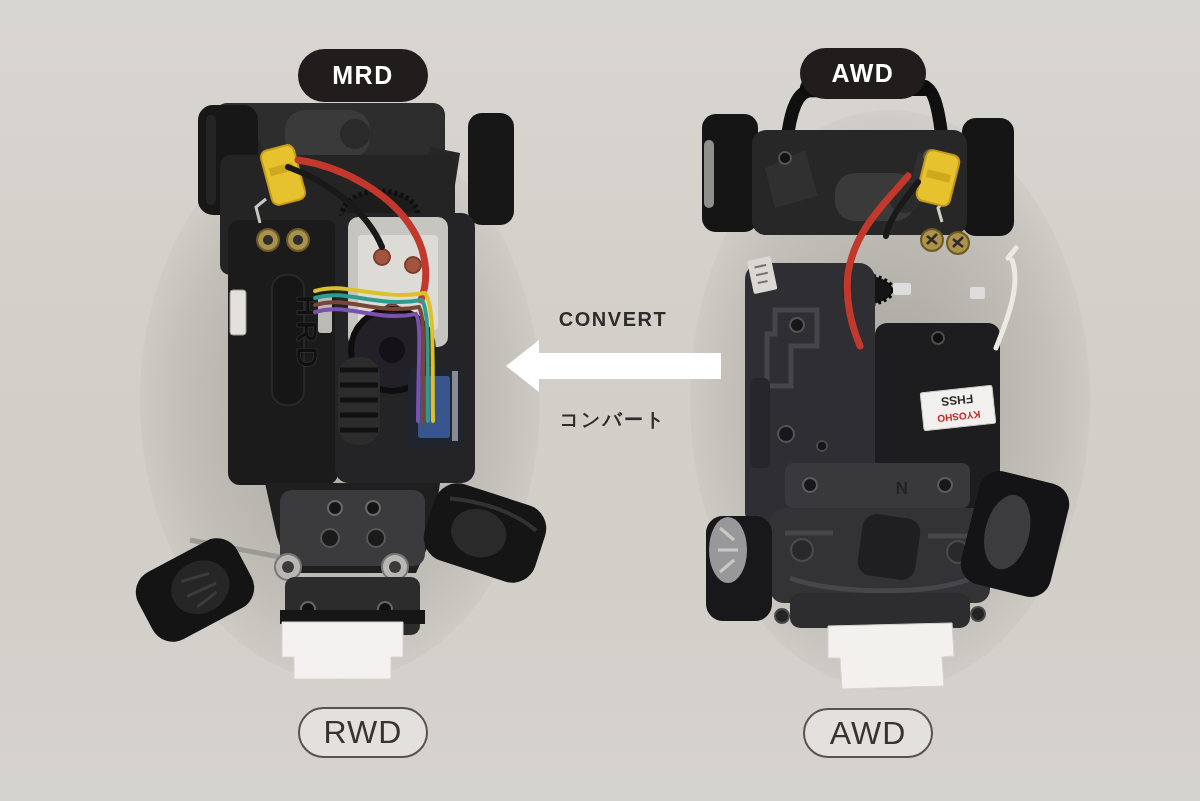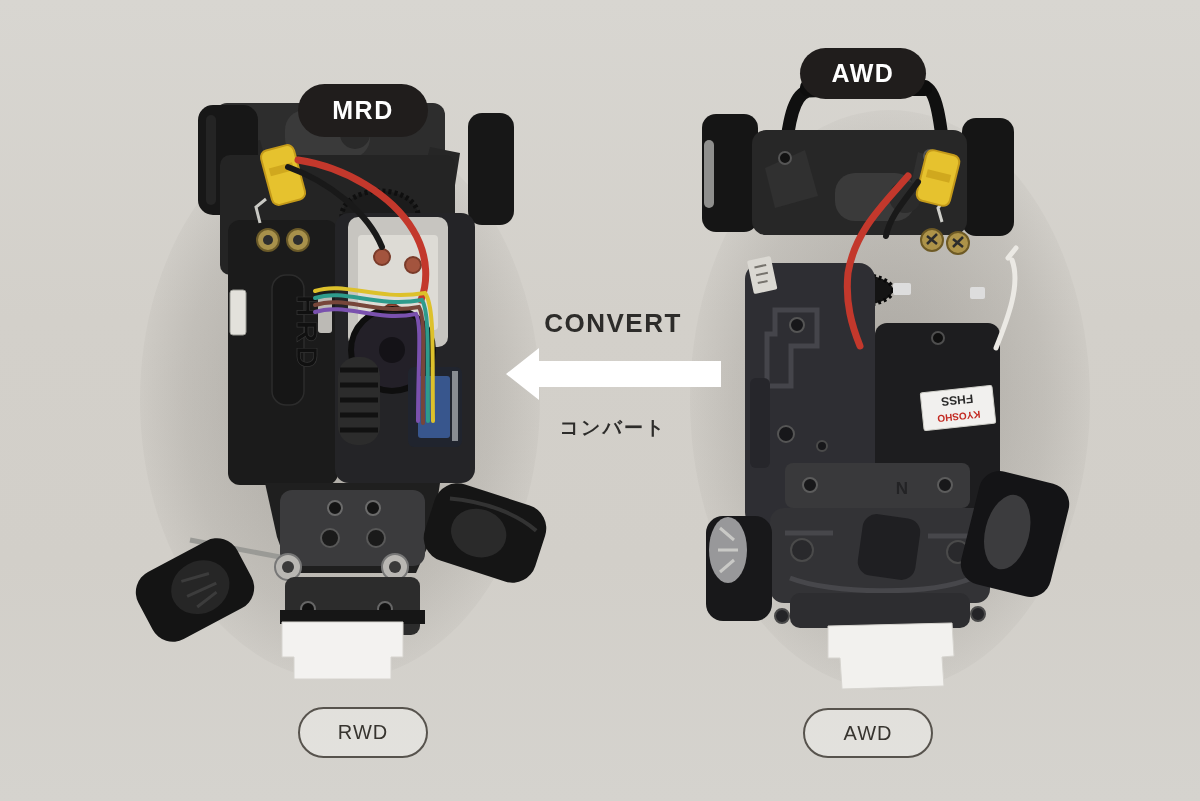--- a/index.html
+++ b/index.html
@@ -12,36 +12,36 @@
   .car-shadow{position:absolute;border-radius:50%;
     background:radial-gradient(ellipse at center, rgba(70,66,60,.30) 0%, rgba(70,66,60,.12) 55%, rgba(70,66,60,0) 78%);}
   .shadow-left{left:140px;top:120px;width:400px;height:560px;}
   .shadow-right{left:690px;top:110px;width:400px;height:580px;}
 
   .badge{
     position:absolute;display:flex;align-items:center;justify-content:center;
     background:#201d1c;color:#fff;border-radius:27px;
     font-weight:bold;font-size:25px;letter-spacing:1.5px;
   }
-  .badge-left{left:298px;top:49px;width:130px;height:53px;margin-top:35px;}
+  .badge-left{left:298px;top:49px;width:130px;height:53px;}
   .badge-right{left:800px;top:48px;width:126px;height:51px;}
 
   .pill{
     position:absolute;display:flex;align-items:center;justify-content:center;
     background:rgba(250,249,246,.38);border:2px solid #57534d;border-radius:26px;
-    color:#37342f;font-weight:500;font-size:20px;letter-spacing:1px;box-sizing:border-box;
+    color:#37342f;font-weight:500;font-size:32px;letter-spacing:1px;box-sizing:border-box;
   }
   .pill-left{left:298px;top:707px;width:130px;height:51px;}
   .pill-right{left:803px;top:708px;width:130px;height:50px;}
 
   .convert-block{
     position:absolute;left:500px;top:308px;width:226px;
     display:flex;flex-direction:column;align-items:center;
   }
-  .convert-en{font-weight:bold;font-size:26px;letter-spacing:1.5px;color:#2d2c2a;}
+  .convert-en{font-weight:bold;font-size:20px;letter-spacing:1.5px;color:#2d2c2a;}
   .convert-ja{font-weight:bold;font-size:19px;letter-spacing:2px;color:#2d2c2a;margin-top:9px;}
   .convert-arrow{margin-top:3px;}
 
   .car-svg{position:absolute;}
   .svg-left{left:130px;top:95px;}
   .svg-right{left:690px;top:78px;}
 </style>
 </head>
 <body>
 

